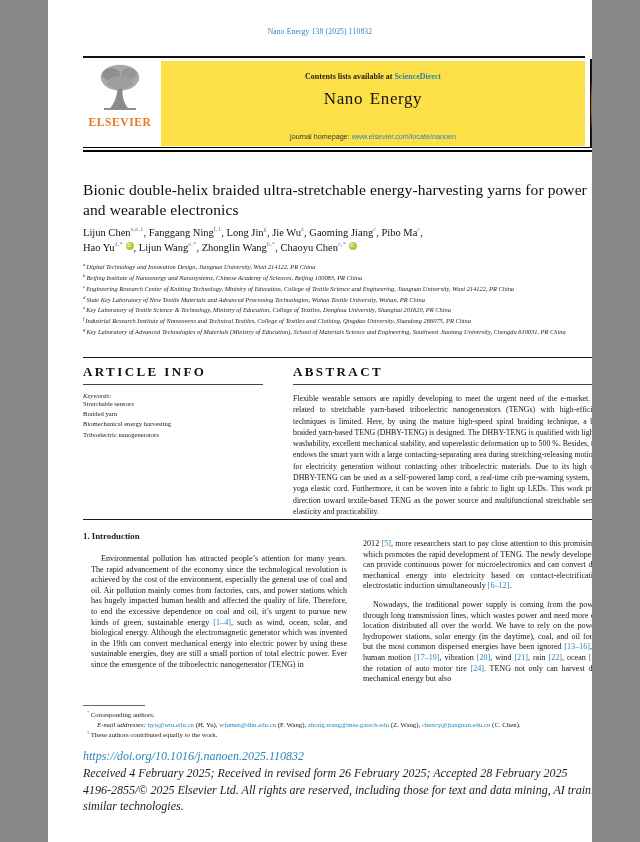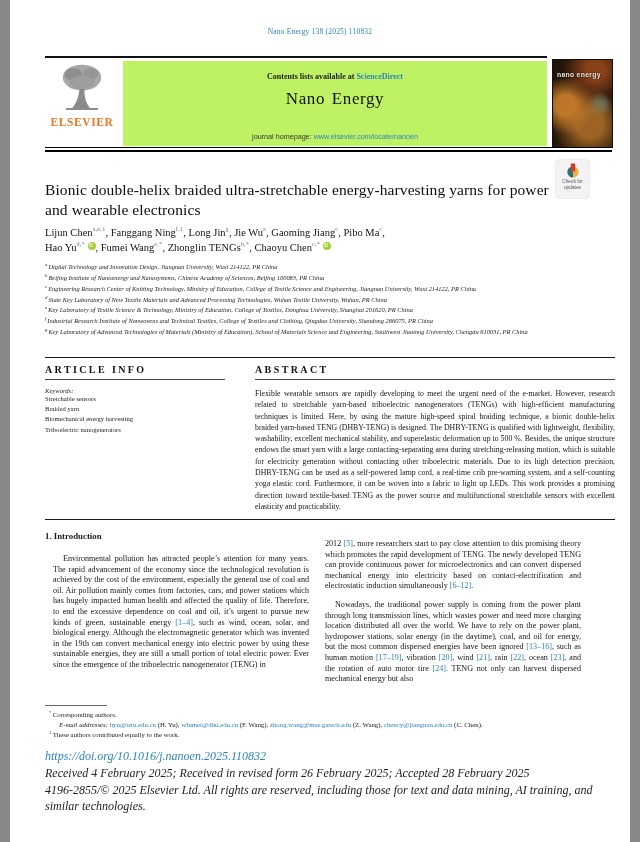--- a/index.html
+++ b/index.html
@@ -1,36 +1,36 @@
 <!DOCTYPE html>
 <html><head>
 <meta charset="utf-8">
 <style>
   html,body{margin:0;padding:0;background:#888;}
-  .page{position:relative;width:620px;height:842px;background:#ffffff;margin:0 auto;
+  .page{position:relative;width:544px;height:842px;background:#ffffff;margin:0 auto;
         font-family:"Liberation Serif",serif;color:#1c1c1c;overflow:hidden;}
   .link{color:#2b83bc;}
   .it{font-style:italic;}
   .sup{font-size:0.58em;vertical-align:super;color:#4d7aa6;letter-spacing:0.3px;}
   .supb{font-size:0.62em;vertical-align:super;}
   .tab{display:inline-block;width:10px;}
   .orcid-icon{display:inline-block;width:8px;height:8px;border-radius:50%;background:#a6ce39;
         vertical-align:0px;position:relative;}
   .orcid-icon::after{content:"iD";position:absolute;left:1.2px;top:0.4px;font-size:4.6px;
         color:#fff;font-family:"Liberation Sans",sans-serif;}
 
   .cite-line{position:absolute;top:27px;left:0;width:100%;text-align:center;
         font-size:7.5px;color:#2b83bc;letter-spacing:0.2px;}
   .rule-top{position:absolute;left:35px;top:56px;width:502px;height:1.5px;background:#111;}
 
   .elsevier{position:absolute;left:35px;top:61px;width:74px;height:85px;text-align:center;}
   .elsevier .tree{display:block;margin:0 auto;}
   .els-word{font-size:11.5px;font-weight:bold;color:#e87722;letter-spacing:0.6px;margin-top:1px;}
 
-  .headbox{position:absolute;left:113px;top:61px;width:424px;height:85px;background:#bef264;
+  .headbox{position:absolute;left:113px;top:61px;width:424px;height:85px;background:#fde047;
         text-align:center;}
   .contents{margin-top:11px;font-size:8px;font-weight:bold;color:#222;}
   .jname{margin-top:8px;font-size:17px;color:#111;letter-spacing:0.6px;word-spacing:2px;}
   .homepage{margin-top:23px;font-size:7.2px;font-family:"Liberation Sans",sans-serif;color:#333;}
 
   .cover{position:absolute;left:542px;top:59px;width:59px;height:87px;border:1px solid #101010;
         background:
           radial-gradient(circle at 72% 12%, rgba(150,70,25,.9) 0 10%, rgba(0,0,0,0) 38%),
           radial-gradient(circle at 22% 52%, rgba(196,122,42,.95) 0 16%, rgba(0,0,0,0) 45%),
           radial-gradient(circle at 62% 74%, rgba(170,108,40,.9) 0 18%, rgba(0,0,0,0) 50%),
@@ -56,21 +56,21 @@
         line-height:1.52;color:#222;}
   .affsup{font-size:4.8px;vertical-align:super;font-style:italic;margin-right:1px;}
 
   .rule{position:absolute;left:35px;width:570px;height:1.2px;background:#1a1a1a;}
   .r1{top:357px;}
   .r2{top:519px;}
 
   .two-col{position:absolute;left:35px;top:364px;width:570px;display:flex;gap:30px;}
   .info-col{width:180px;flex:none;}
   .abs-col{flex:1;}
-  .colhead{font-size:10px;font-weight:bold;letter-spacing:2.4px;color:#111;}
+  .colhead{font-size:13px;font-weight:bold;letter-spacing:2.4px;color:#111;}
   .colrule{border-top:1px solid #444;margin-top:4px;}
   .kw-label{font-style:italic;font-size:6.6px;margin-top:7px;}
   .kw{font-size:6.6px;line-height:1.55;}
   .abs-text{margin-top:8px;font-size:7.8px;line-height:1.45;text-align:justify;color:#151515;}
 
   .intro{position:absolute;left:35px;top:531px;width:570px;display:flex;}
   .icol{width:272px;flex:none;}
   .sec-head{font-size:8.8px;font-weight:bold;margin-bottom:13px;}
   .para{margin:8px;font-size:8.1px;line-height:1.31;text-align:justify;color:#151515;}
 
@@ -121,21 +121,21 @@
     </svg>
     <div class="badge-text">Check for updates</div>
   </div>
 
   <h1 class="title">Bionic double-helix braided ultra-stretchable energy-harvesting yarns for power and wearable electronics</h1>
 
   <div class="authors">
 
       <div class="authline"><span>Lijun Chen</span><span class="sup">a,e,1</span><span>, </span><span>Fanggang Ning</span><span class="sup">f,1</span><span>, </span><span>Long Jin</span><span class="sup">g</span><span>, </span><span>Jie Wu</span><span class="sup">a</span><span>, </span><span>Gaoming Jiang</span><span class="sup">c</span><span>, </span><span>Pibo Ma</span><span class="sup">c</span><span>,</span></div>
 
-      <div class="authline"><span>Hao Yu</span><span class="sup">d,*</span><span> </span><span class="orcid-icon"></span><span>, </span><span>Fumei Wang</span><span class="sup">e,*</span><span>, </span><span>Zhonglin TENGs</span><span class="sup">b,*</span><span>, </span><span>Chaoyu Chen</span><span class="sup">c,*</span><span> </span><span class="orcid-icon"></span></div>
+      <div class="authline"><span>Hao Yu</span><span class="sup">d,*</span><span> </span><span class="orcid-icon"></span><span>, </span><span>Lijun Wang</span><span class="sup">e,*</span><span>, </span><span>Zhonglin Wang</span><span class="sup">b,*</span><span>, </span><span>Chaoyu Chen</span><span class="sup">c,*</span><span> </span><span class="orcid-icon"></span></div>
     </div>
 
   <div class="affils">
 
       <div class="affil"><span class="affsup">a</span><span>Digital Technology and Innovation Design, Jiangnan University, Wuxi 214122, PR China</span></div>
 
       <div class="affil"><span class="affsup">b</span><span>Beijing Institute of Nanoenergy and Nanosystems, Chinese Academy of Sciences, Beijing 100083, PR China</span></div>
 
       <div class="affil"><span class="affsup">c</span><span>Engineering Research Center of Knitting Technology, Ministry of Education, College of Textile Science and Engineering, Jiangnan University, Wuxi 214122, PR China</span></div>
 

